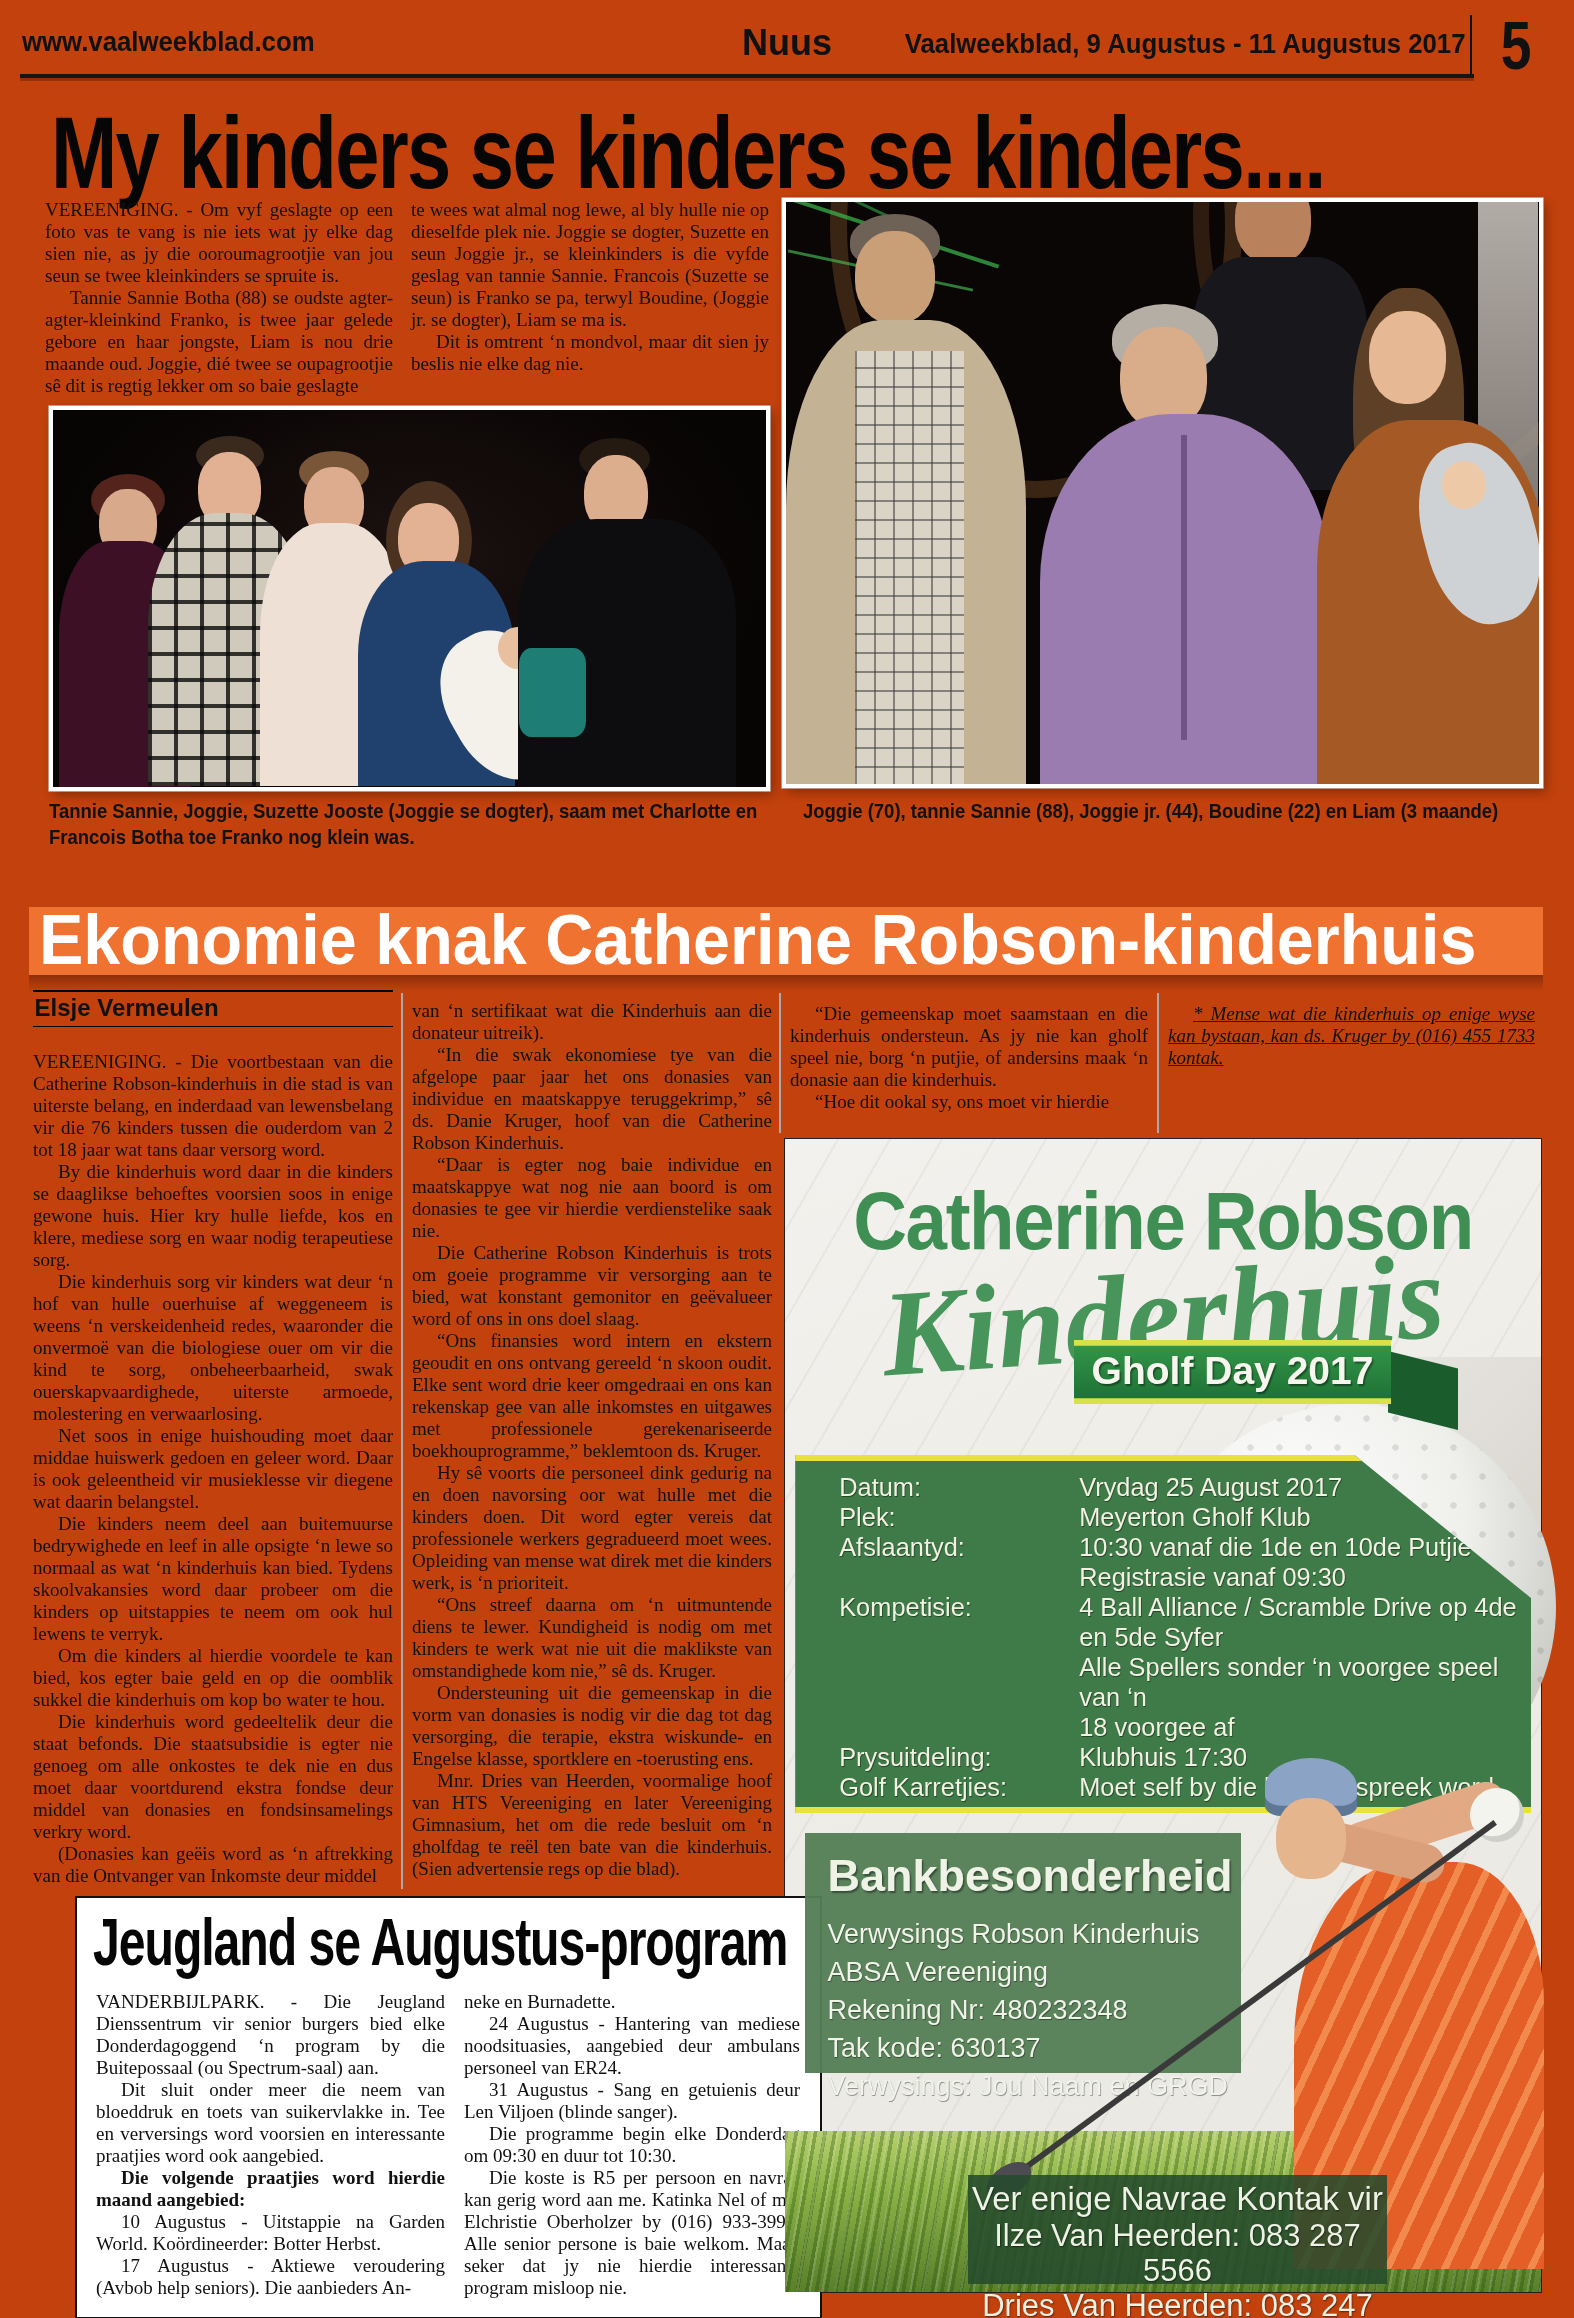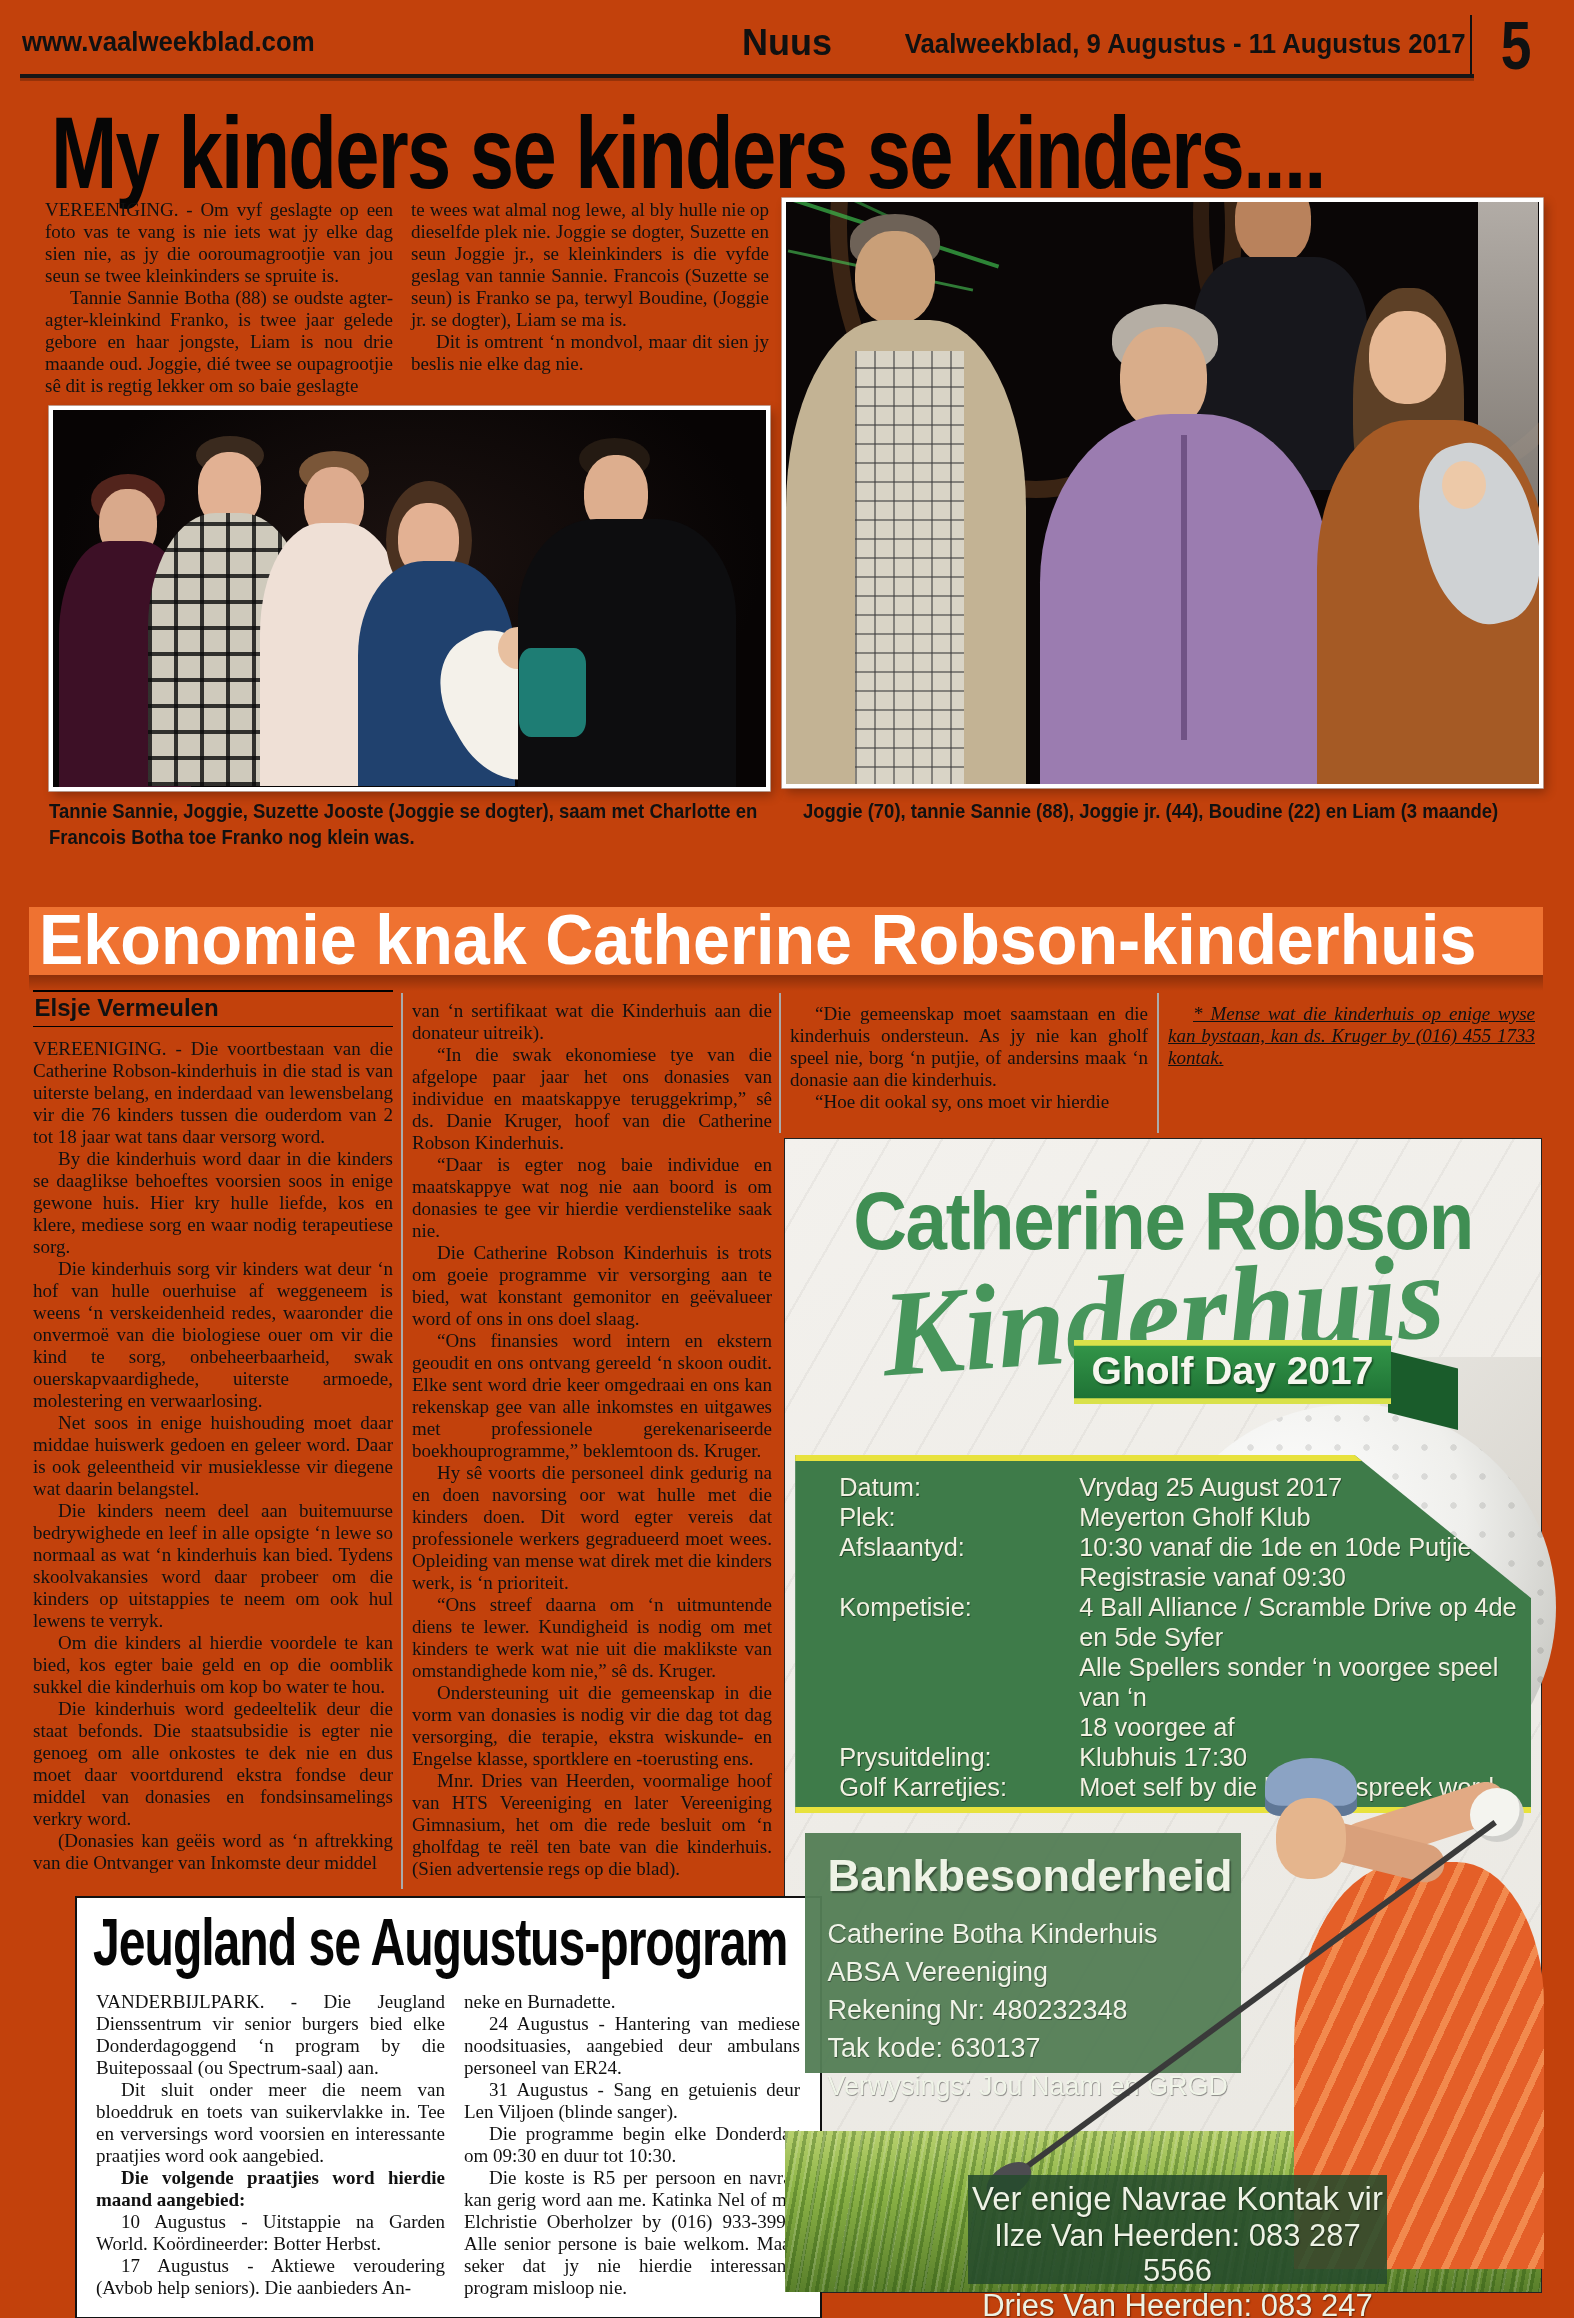--- a/index.html
+++ b/index.html
@@ -29,21 +29,21 @@
 
   
   .banner{left:29px;top:907px;width:1514px;height:68px;background:#ef7231;}
   .banner:after{content:"";position:absolute;top:100%;left:0;right:0;height:16px;
                 background:linear-gradient(180deg,rgba(0,0,0,.28),rgba(0,0,0,0));}
   .banner span{position:absolute;left:10.2px;top:-2.9px;font:bold 70px/73px "Liberation Sans",sans-serif;color:#fff;
                transform:scaleX(.95);transform-origin:0 0;white-space:nowrap;}
 
   
   .byline{border-top:2.9px solid #000;border-bottom:1.5px solid #000;padding:2.2px 0 3.6px 1.5px;
-          font:bold 24px "Liberation Sans",sans-serif;margin-bottom:11px;}
+          font:bold 24px "Liberation Sans",sans-serif;margin-bottom:24px;}
   .colrule{width:1.5px;background:#aaa;}
 
   
   .ad{left:784px;top:1138px;width:756px;height:1153px;border:1.5px solid #222;
       background:
         repeating-linear-gradient(120deg,rgba(150,145,140,.10) 0 2.2px,rgba(0,0,0,0) 2.2px 45px),
         linear-gradient(160deg,#f3f1ed,#e9e7e1);}
   .ad-title1{left:0;top:42px;width:100%;text-align:center;
              font:bold 81px/1 "Liberation Sans",sans-serif;color:#3f8e53;
              transform:scaleX(.92);letter-spacing:-1.5px;}
@@ -270,21 +270,21 @@
 
     <div class="abs golfer-torso"></div>
     <div class="abs golfer-arm1"></div>
     <div class="abs golfer-arm2"></div>
     <div class="abs golfer-cap"></div>
     <div class="abs golfer-face"></div>
     <div class="abs golfer-glove"></div>
 
     <div class="abs bank-panel">
       <h3 class="bank-title">Bankbesonderheid</h3>
-      <div class="bank-line">Catherine Botha Kinderhuis</div>
+      <div class="bank-line">Verwysings Robson Kinderhuis</div>
       <div class="bank-line">ABSA Vereeniging</div>
       <div class="bank-line">Rekening Nr: 480232348</div>
       <div class="bank-line">Tak kode: 630137</div>
       <div class="bank-line">Verwysings: Jou Naam en GRGD</div>
     </div>
 
     <div class="abs grass"></div>
 
     <svg class="ad-svg" width="756" height="1153" viewBox="0 0 1040 1586">
       <line x1="977" y1="940" x2="317" y2="1425" stroke="#3a3a3a" stroke-width="8"></line>

